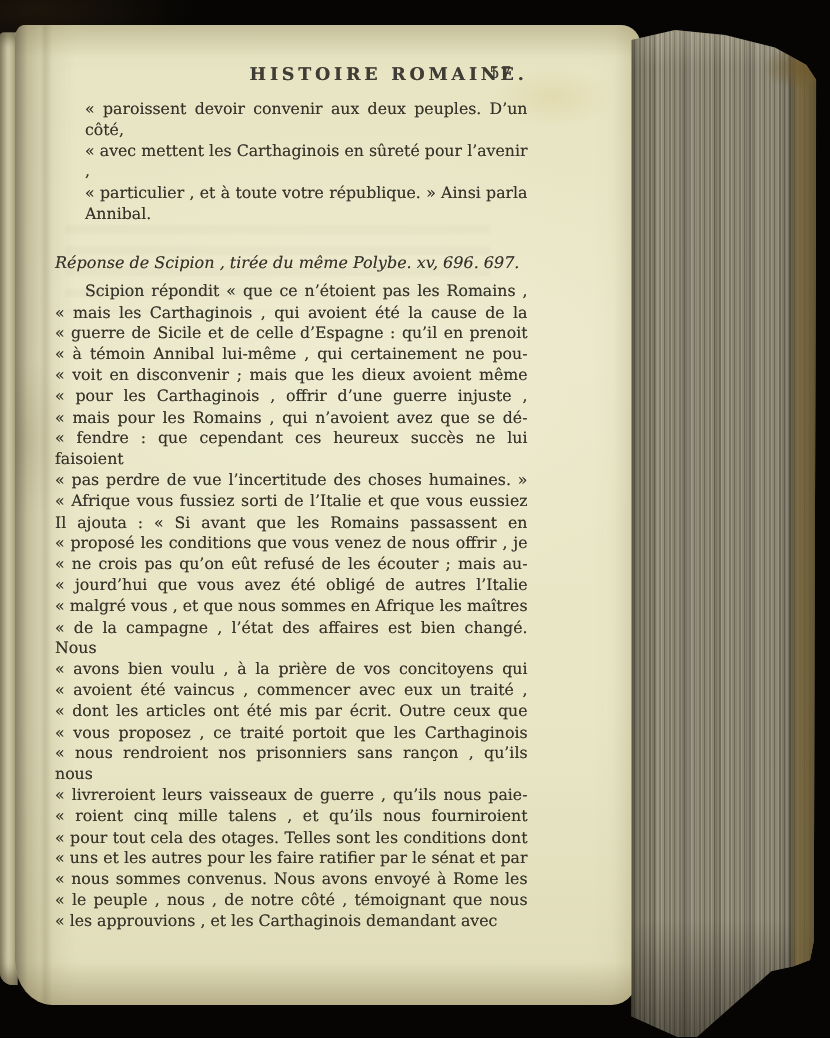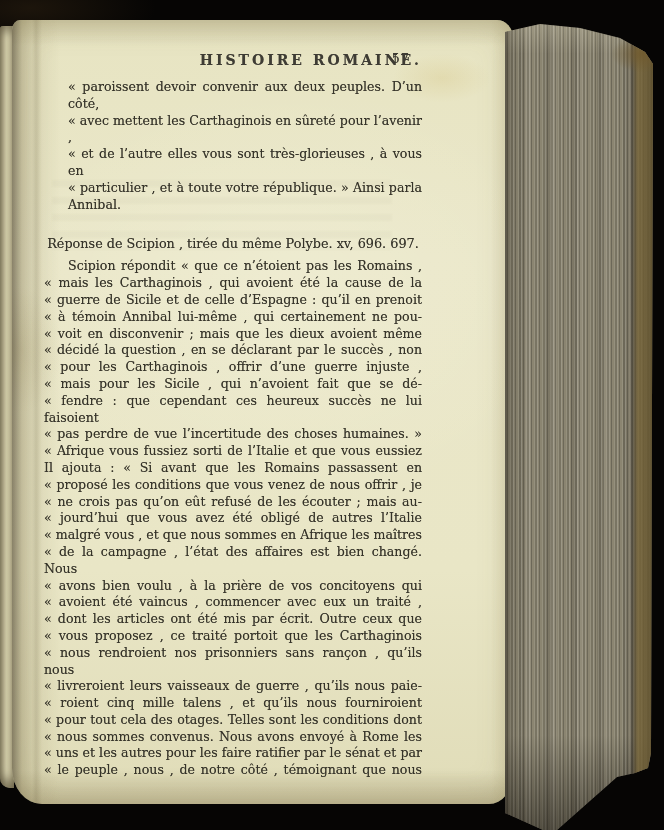--- a/index.html
+++ b/index.html
@@ -56,21 +56,21 @@
   .header-row{position:relative;height:14px;}
   .running-header{
     position:absolute;left:0;right:0;text-align:right;
     font-size:14px;font-weight:bold;letter-spacing:3px;color:#3e3c34;
   }
   .page-number{position:absolute;right:12px;top:-1px;font-size:13px;letter-spacing:1px;color:#3e3c34;}
 
   .para{text-align:justify;}
   .para-1{margin-top:13px;margin-left:24px;}
   .section-heading{
-    margin-top:23px;height:17px;text-align:center;font-size:12.8px;color:#35332a;
+    margin-top:23px;height:17px;font-style:italic;font-size:12.8px;color:#35332a;
   }
   .para-2{margin-top:5px;}
   .line{display:block;text-align:justify;text-align-last:justify;}
   .line-last{text-align-last:left;}
   .para-indent-first .line:first-child{text-indent:24px;}
 
   
   .fore-edge{
     position:absolute;left:505px;top:20px;width:152px;height:810px;
     clip-path:polygon(0px 12px,35px 4px,75px 8px,115px 18px,140px 32px,148px 44px,146px 733px,143px 748px,130px 753px,112px 757px,52px 810px,38px 810px,0px 793px);
@@ -98,56 +98,55 @@
     <div class="text-block">
 
       <div class="header-row">
         <div class="running-header">HISTOIRE ROMAINE.</div>
         <div class="page-number">57</div>
       </div>
 
       <div class="para para-1">
           <div class="line">« paroissent devoir convenir aux deux peuples. D’un côté,</div>
           <div class="line">« avec mettent les Carthaginois en sûreté pour l’avenir ,</div>
-          <div class="line">« et de l’autre elles vous sont très-glorieuses , à vous en</div>
           <div class="line">« particulier , et à toute votre république. » Ainsi parla</div>
           <div class="line line-last">Annibal.</div>
         </div>
 
       <div class="section-heading">Réponse de Scipion , tirée du même Polybe. xv, 696. 697.</div>
 
       <div class="para para-2 para-indent-first">
           <div class="line">Scipion répondit « que ce n’étoient pas les Romains ,</div>
           <div class="line">« mais les Carthaginois , qui avoient été la cause de la</div>
           <div class="line">« guerre de Sicile et de celle d’Espagne : qu’il en prenoit</div>
           <div class="line">« à témoin Annibal lui-même , qui certainement ne pou-</div>
           <div class="line">« voit en disconvenir ; mais que les dieux avoient même</div>
-          <div class="line">« décidé la question , en se déclarant par le succès , non</div>
           <div class="line">« pour les Carthaginois , offrir d’une guerre injuste ,</div>
-          <div class="line">« mais pour les Sicile , qui n’avoient fait que se dé-</div>
+          <div class="line">« mais pour les Romains , qui n’avoient avez que se dé-</div>
           <div class="line">« fendre : que cependant ces heureux succès ne lui faisoient</div>
           <div class="line">« pas perdre de vue l’incertitude des choses humaines. »</div>
           <div class="line">« Afrique vous fussiez sorti de l’Italie et que vous eussiez</div>
           <div class="line">Il ajouta : « Si avant que les Romains passassent en</div>
           <div class="line">« proposé les conditions que vous venez de nous offrir , je</div>
           <div class="line">« ne crois pas qu’on eût refusé de les écouter ; mais au-</div>
           <div class="line">« jourd’hui que vous avez été obligé de autres l’Italie</div>
           <div class="line">« malgré vous , et que nous sommes en Afrique les maîtres</div>
           <div class="line">« de la campagne , l’état des affaires est bien changé. Nous</div>
           <div class="line">« avons bien voulu , à la prière de vos concitoyens qui</div>
           <div class="line">« avoient été vaincus , commencer avec eux un traité ,</div>
           <div class="line">« dont les articles ont été mis par écrit. Outre ceux que</div>
           <div class="line">« vous proposez , ce traité portoit que les Carthaginois</div>
           <div class="line">« nous rendroient nos prisonniers sans rançon , qu’ils nous</div>
           <div class="line">« livreroient leurs vaisseaux de guerre , qu’ils nous paie-</div>
           <div class="line">« roient cinq mille talens , et qu’ils nous fourniroient</div>
           <div class="line">« pour tout cela des otages. Telles sont les conditions dont</div>
+          <div class="line">« uns et les autres pour les faire ratifier par le sénat et par</div>
           <div class="line">« nous sommes convenus. Nous avons envoyé à Rome les</div>
-          <div class="line">« uns et les autres pour les faire ratifier par le sénat et par</div>
           <div class="line">« le peuple , nous , de notre côté , témoignant que nous</div>
+          <div class="line line-last">« les approuvions , et les Carthaginois demandant avec</div>
         </div>
 
     </div>
   </div>
 
   <div class="fore-edge"></div>
 
 </div>
 
 </body></html>

